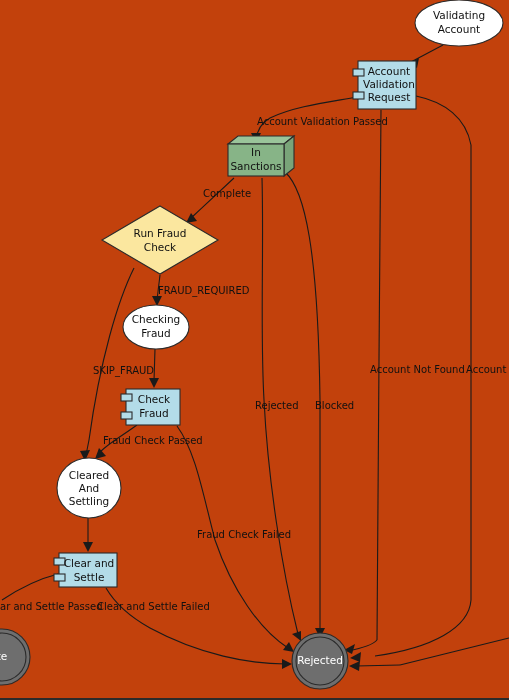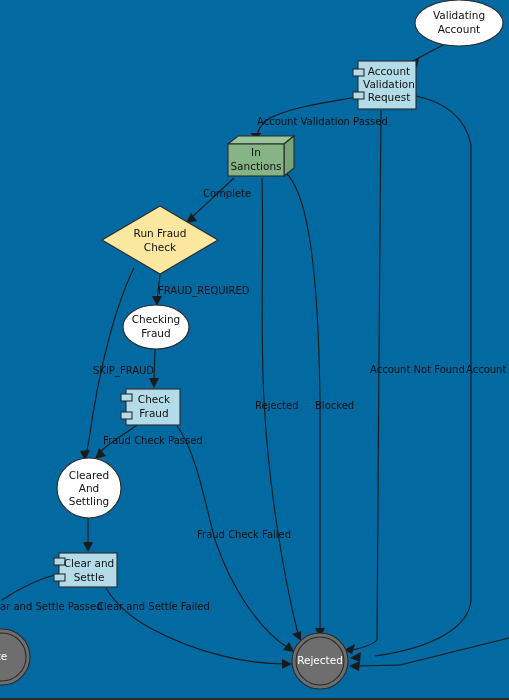--- a/index.html
+++ b/index.html
@@ -4,21 +4,21 @@
 <style>
   html, body {
     margin: 0;
     padding: 0;
     background: #ffffff;
   }
   #canvas {
     position: relative;
     width: 509px;
     height: 700px;
-    background: #0369a1;
+    background: #c2410c;
     overflow: hidden;
     font-family: "DejaVu Sans", sans-serif;
   }
   #graph-svg {
     position: absolute;
     left: 0;
     top: 0;
     width: 509px;
     height: 700px;
   }

